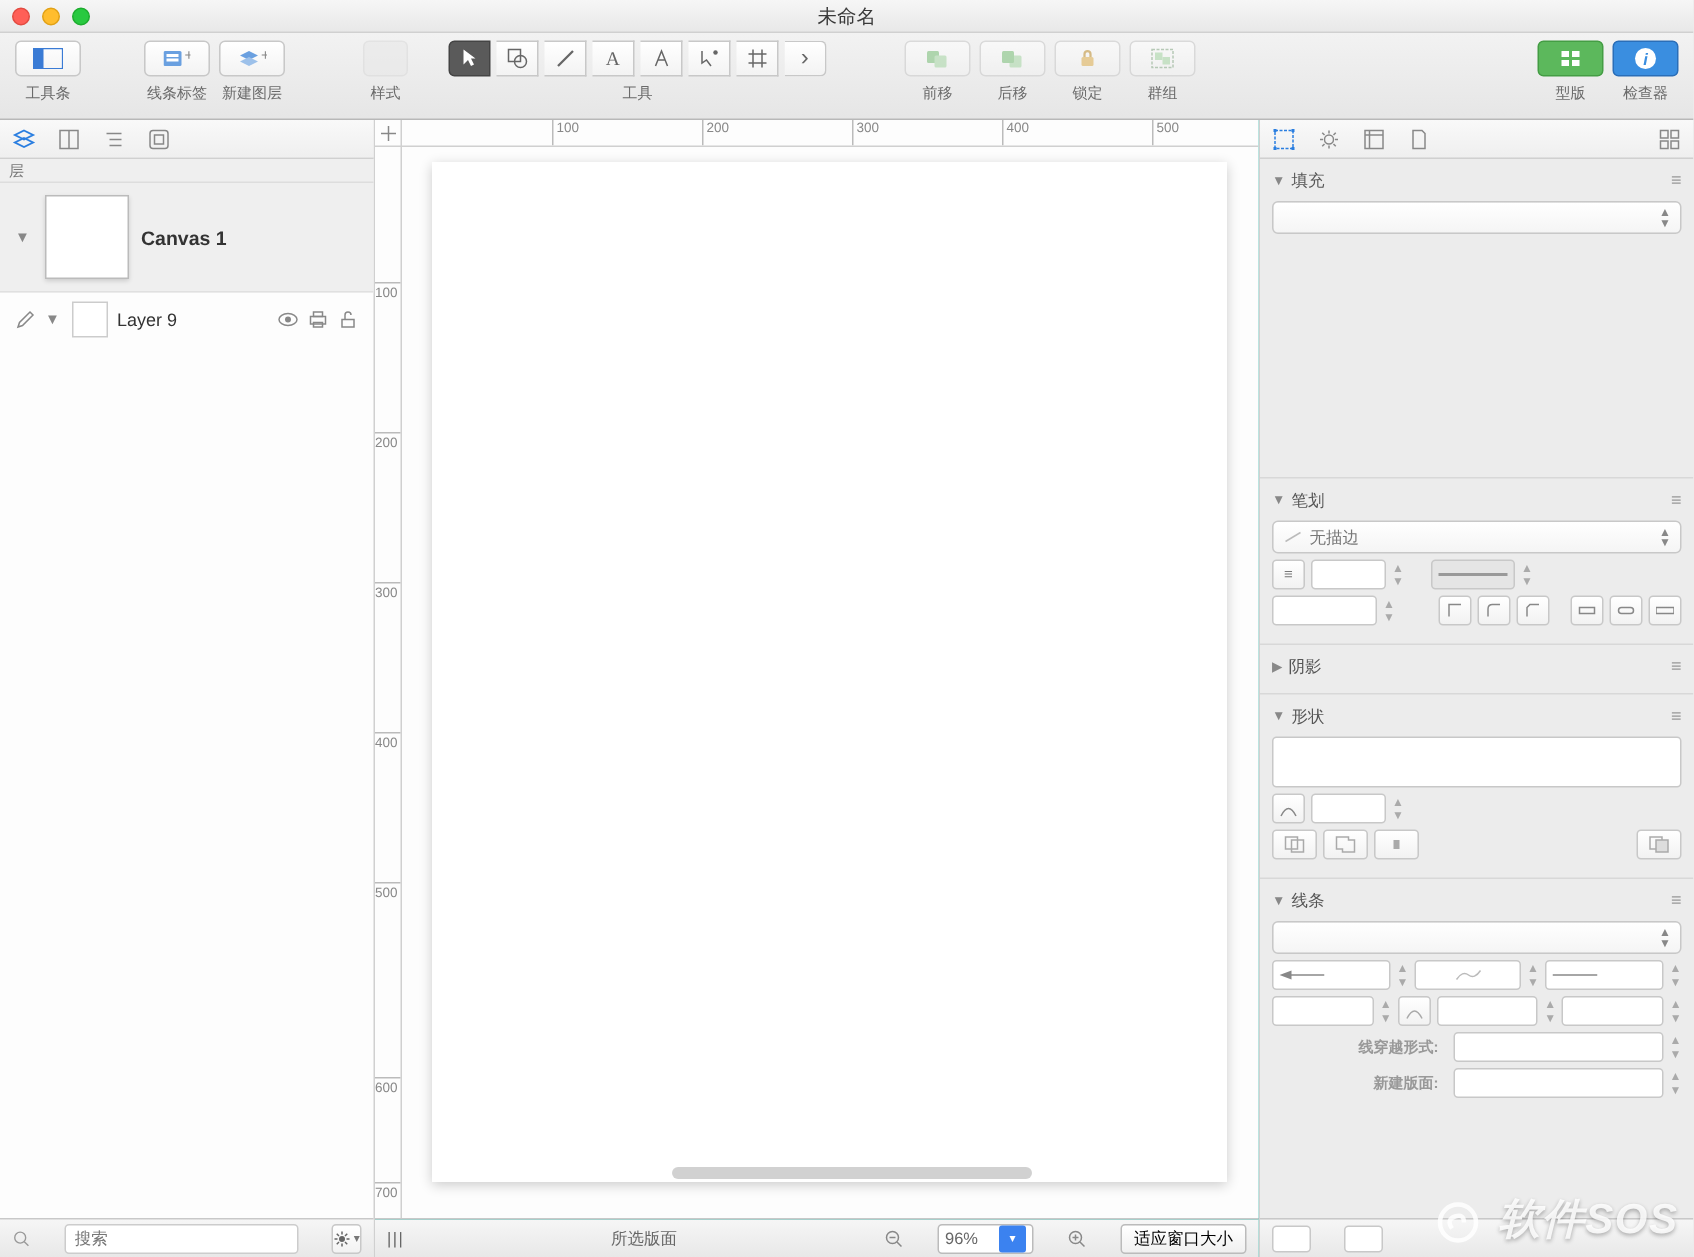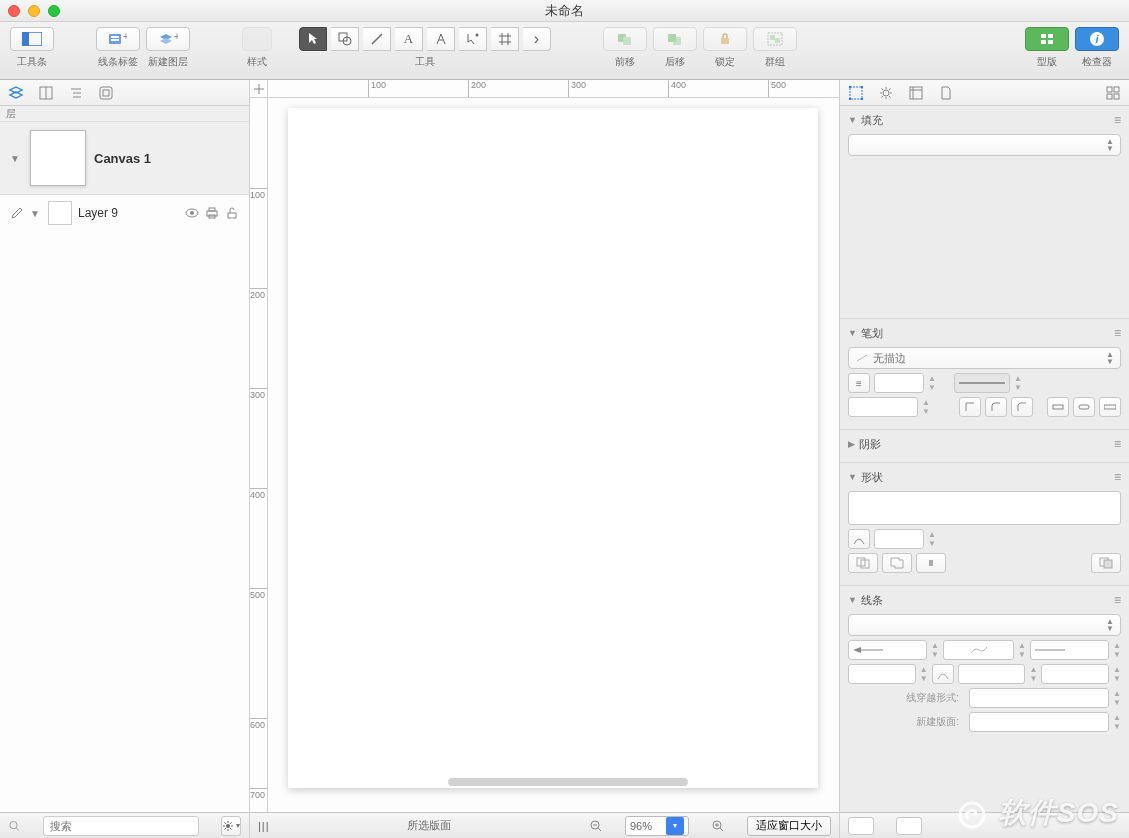--- a/index.html
+++ b/index.html
@@ -66,21 +66,21 @@
 .insp-section { border-bottom: 1px solid #d8d8d8; padding: 4px 8px 8px; }
 .insp-header { display: flex; align-items: center; font-size: 11px; color: #555; height: 20px; }
 .insp-header .tri { margin-right: 4px; font-size: 9px; color: #888; }
 .insp-header .menu { margin-left: auto; color: #999; font-size: 12px; }
 .insp-body { padding: 4px 0; }
 .insp-select { width: 100%; height: 22px; background: linear-gradient(#fff,#f5f5f5); border: 1px solid #c8c8c8; border-radius: 4px; font-size: 11px; color: #777; padding: 0 6px; display: flex; align-items: center; }
 .insp-select .arrows { margin-left: auto; font-size: 8px; color: #888; line-height: 7px; }
 .insp-row { display: flex; gap: 4px; margin-top: 4px; align-items: center; }
 .mini-input { height: 20px; background: #fff; border: 1px solid #c8c8c8; border-radius: 3px; flex: 1; min-width: 0; }
 .mini-btn { width: 22px; height: 20px; background: linear-gradient(#fff,#f2f2f2); border: 1px solid #c8c8c8; border-radius: 3px; display: flex; align-items: center; justify-content: center; font-size: 10px; color: #777; }
-.hint { font-size: 10px; color: #999; text-align: right; padding-right: 6px; }
+.hint { font-size: 10px; color: #999; text-align: right; padding-right: 6px; font-weight: bold; }
 
 
 .bottombar { height: 26px; background: linear-gradient(#f6f6f6,#e8e8e8); border-top: 1px solid #c8c8c8; display: flex; align-items: center; padding: 0 8px; font-size: 11px; color: #666; gap: 22px; }
 .left .bottombar input { flex: 1; height: 20px; border: 1px solid #ccc; border-radius: 3px; background: #fff; font-size: 11px; padding: 0 6px; }
 .zoom-box { width: 64px; height: 20px; background: #fff; border: 1px solid #bbb; border-radius: 3px; display: flex; align-items: center; padding: 0 4px; font-size: 11px; }
 .zoom-box .bluebtn { width: 18px; height: 18px; background: #3b82f0; border-radius: 2px; margin-left: auto; display: flex; align-items: center; justify-content: center; color: #fff; font-size: 8px; }
 .fitbtn { height: 20px; border: 1px solid #bbb; border-radius: 3px; background: linear-gradient(#fff,#f0f0f0); padding: 0 8px; font-size: 11px; }
 
 
 .watermark { position: absolute; right: 10px; bottom: 6px; font-size: 28px; font-weight: 700; font-style: italic; color: rgba(255,255,255,0.85); text-shadow: 0 1px 3px rgba(0,0,0,0.3); pointer-events: none; letter-spacing: 1px; }

